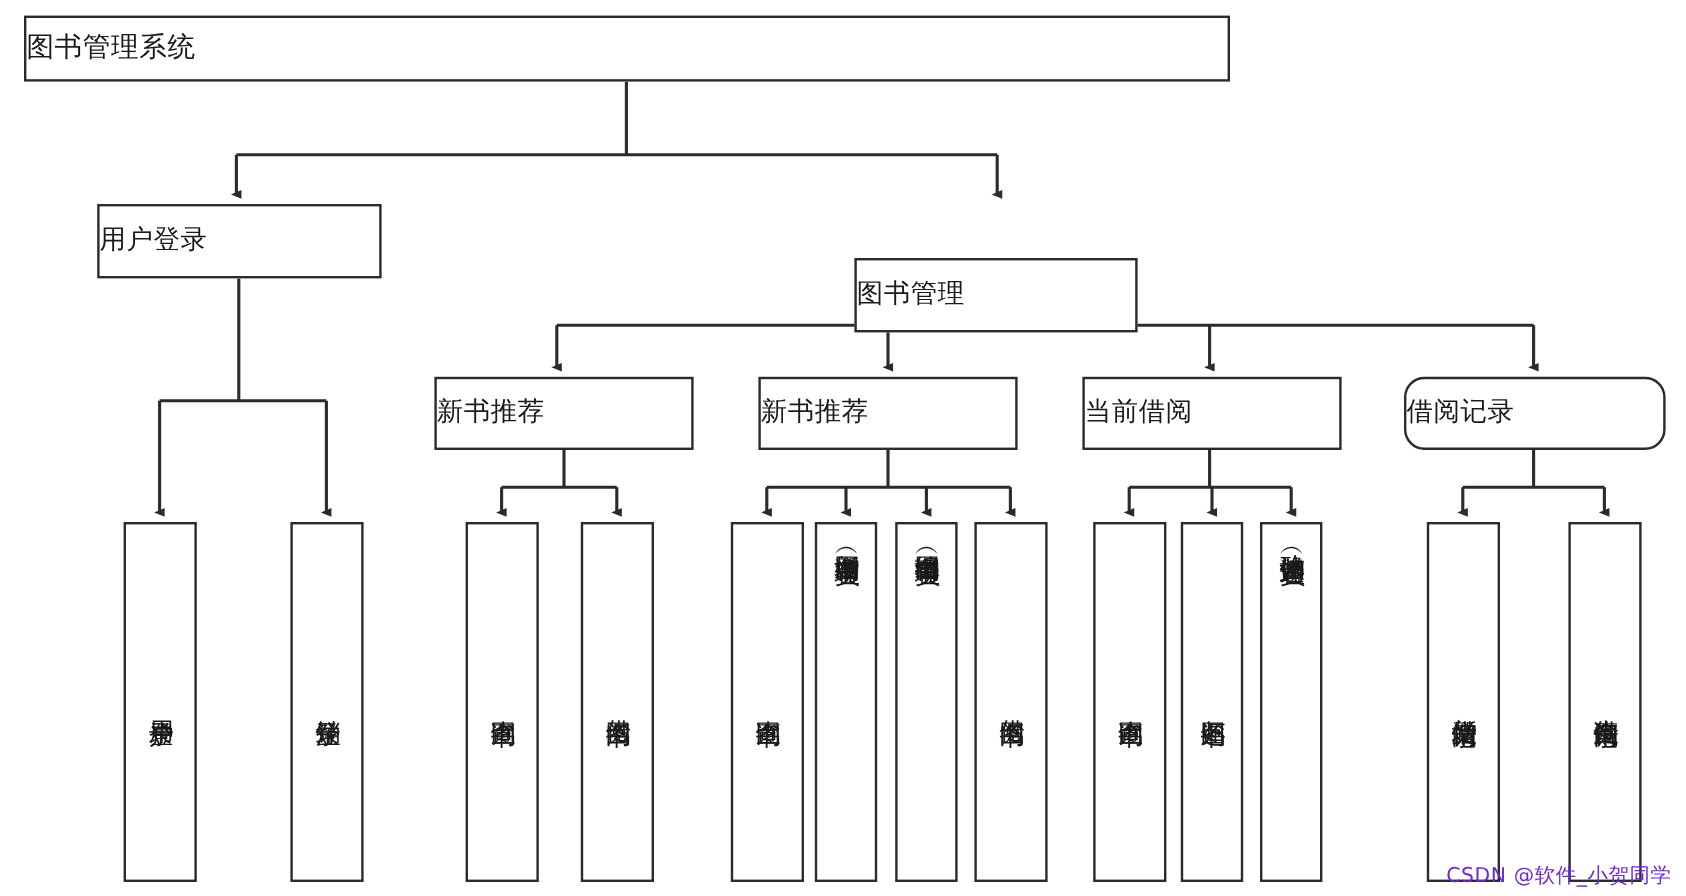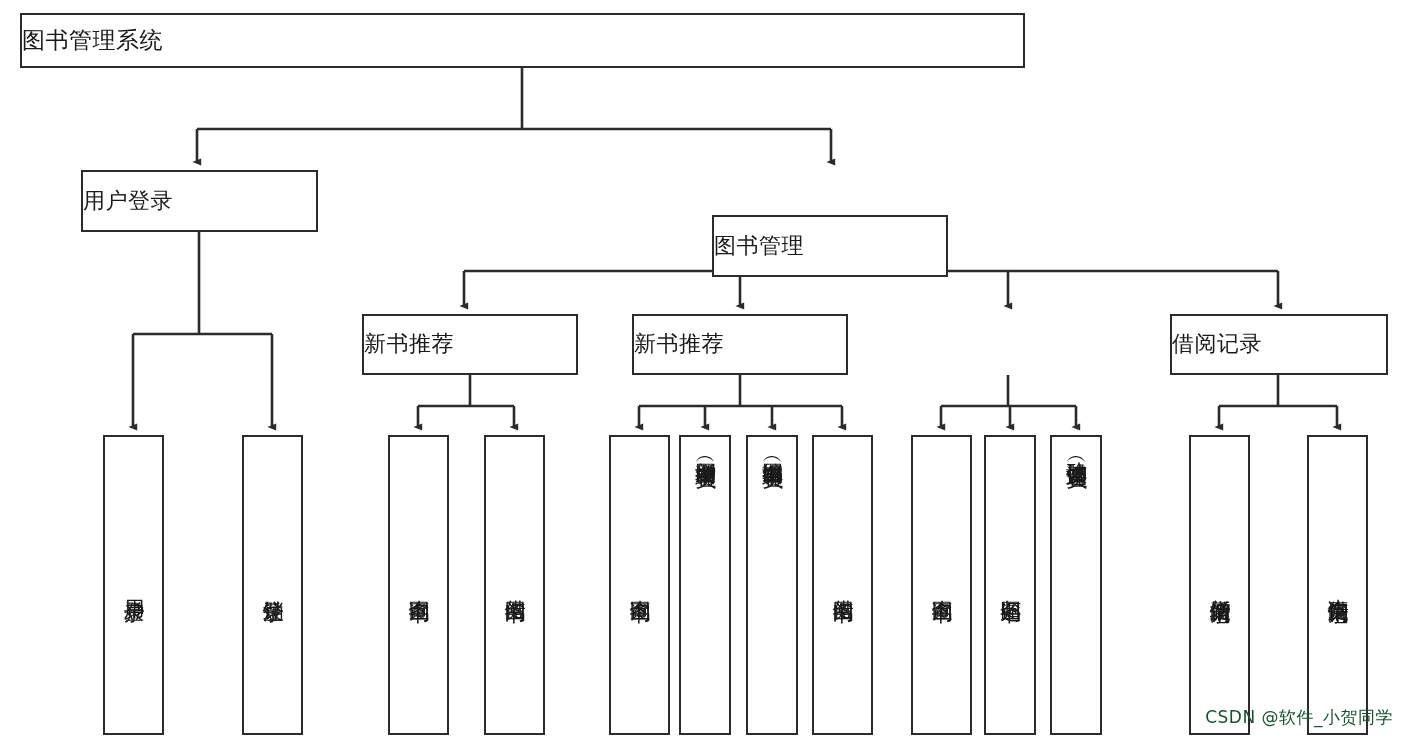--- a/index.html
+++ b/index.html
@@ -54,23 +54,23 @@
     white-space: normal;
     max-height: 100%;
     margin: 0 auto;
   }
   .node.leaf.centered {
     align-items: center;
   }
   #watermark {
     position: absolute;
     right: 12px;
-    bottom: 18px;
+    bottom: 6px;
     font-size: 17px;
-    color: #14532d;
+    color: #6d28d9;
     letter-spacing: 0.5px;
     white-space: nowrap;
     pointer-events: none;
   }
 </style>
 </head>
 <body>
 
 <div id="stage">
 
@@ -135,21 +135,24 @@
   <div class="node level2" style="left: 712px; top: 170px; width: 236px; height: 62px; margin-top: 45px;">
     <span class="node-label">图书管理</span>
   </div>
 
   <div class="node level3" style="left: 362px; top: 314px; width: 216px; height: 61px;">
     <span class="node-label">新书推荐</span>
   </div>
   <div class="node level3" style="left: 632px; top: 314px; width: 216px; height: 61px;">
     <span class="node-label">新书推荐</span>
   </div>
-  <div class="node level3" style="left: 1170px; top: 314px; width: 218px; height: 61px;">
+  <div class="node level3" style="left: 902px; top: 314px; width: 216px; height: 61px;">
+    <span class="node-label">当前借阅</span>
+  </div>
+  <div class="node level3" style="left: 1170px; top: 314px; width: 218px; height: 61px; border-radius: 17px;">
     <span class="node-label">借阅记录</span>
   </div>
 
   <div class="node leaf centered" style="left: 103px; top: 435px; width: 61px; height: 300px;">
     <span class="node-label">用户登录</span>
   </div>
   <div class="node leaf centered" style="left: 242px; top: 435px; width: 61px; height: 300px;">
     <span class="node-label">注销登录</span>
   </div>
   <div class="node leaf centered" style="left: 388px; top: 435px; width: 61px; height: 300px;">

